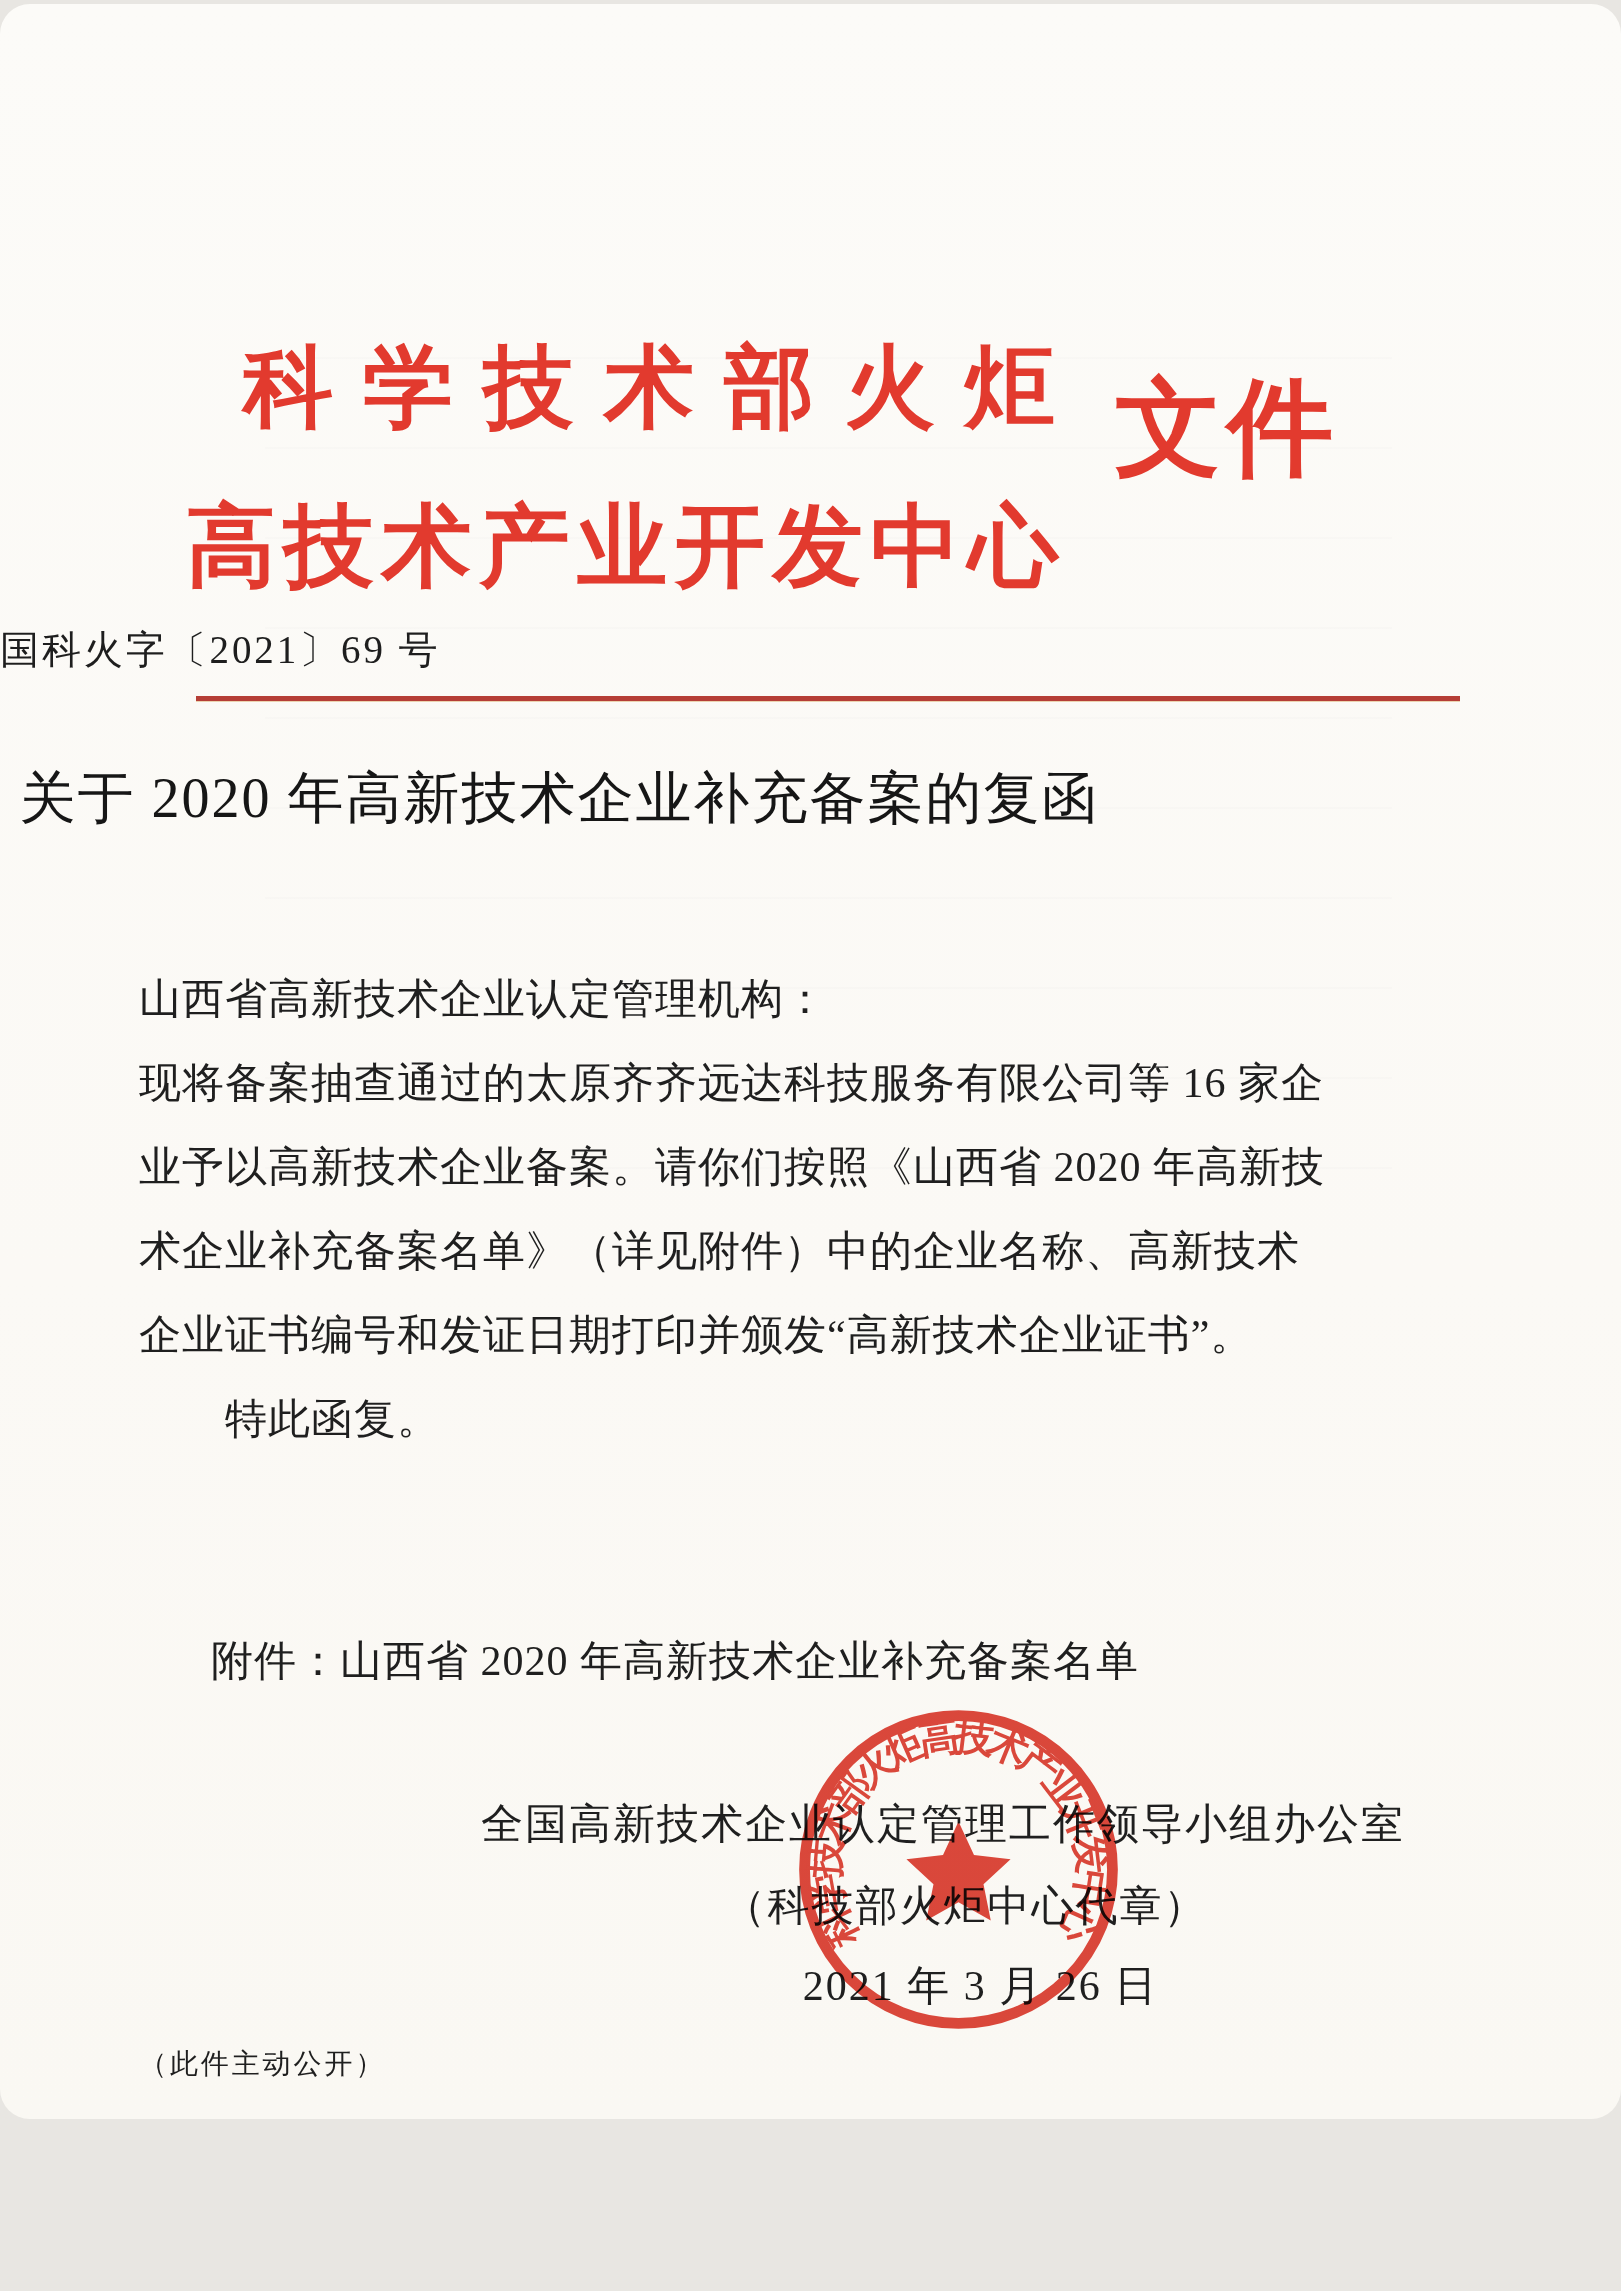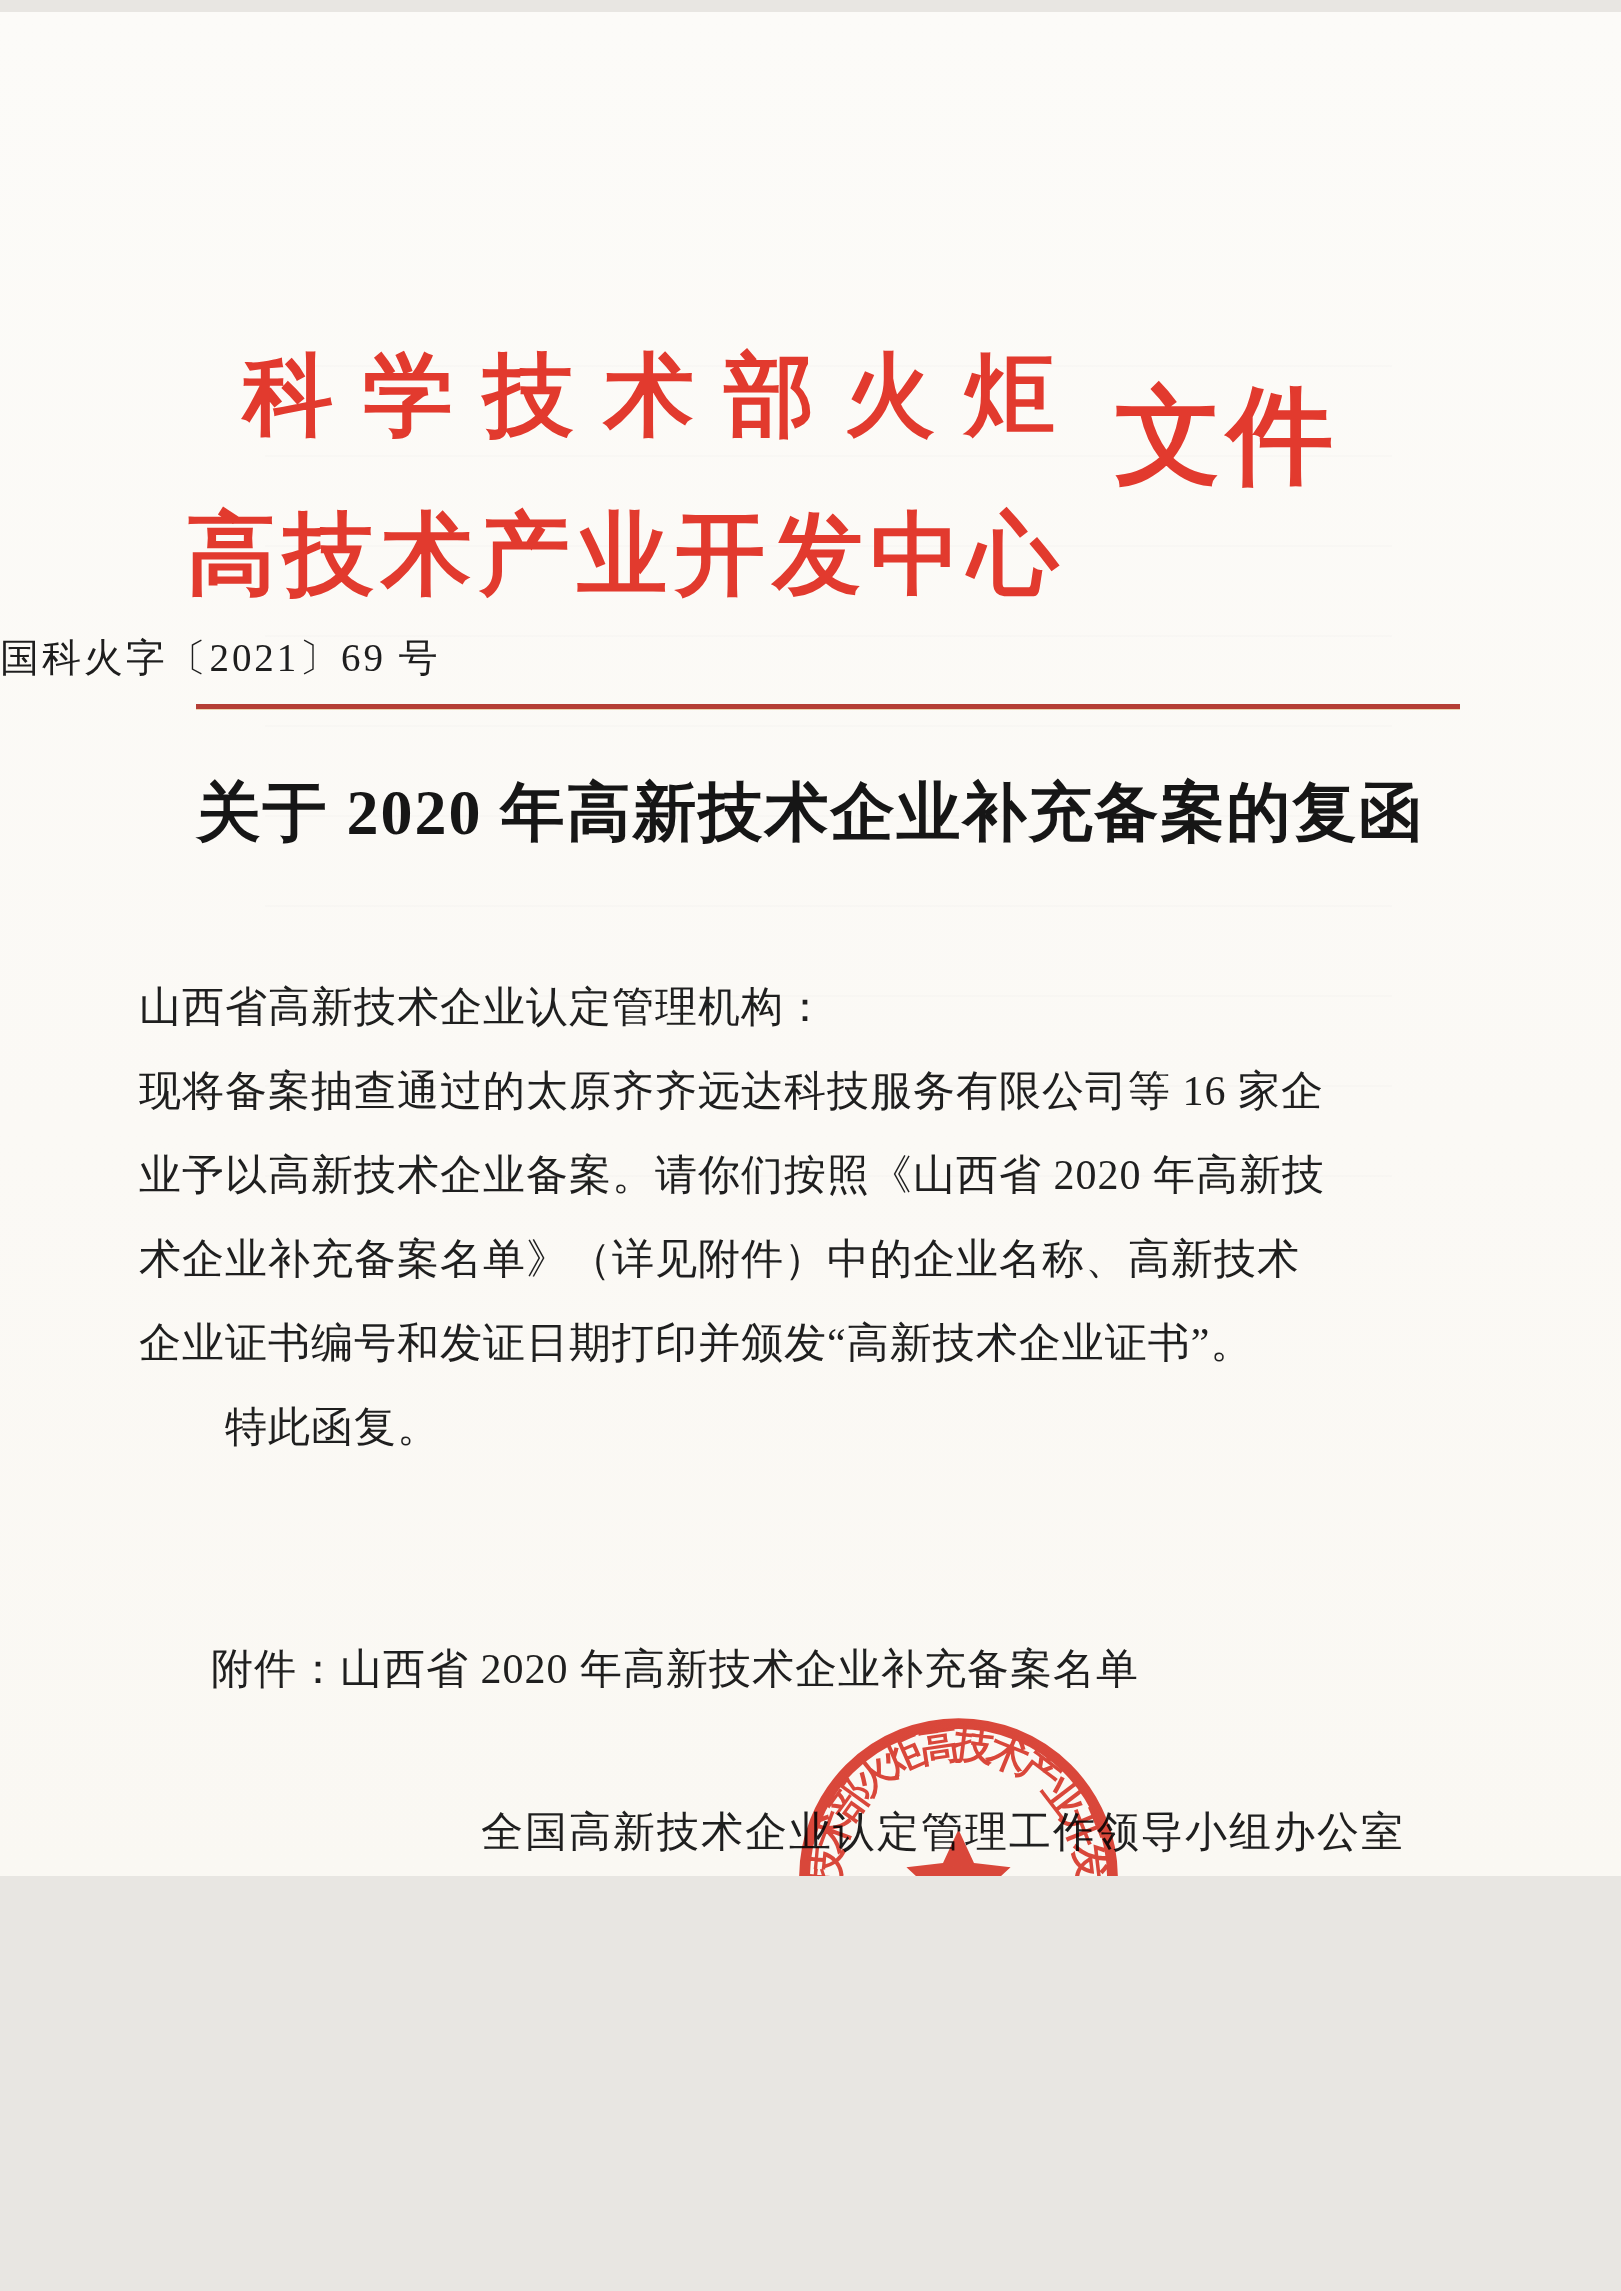--- a/index.html
+++ b/index.html
@@ -1,23 +1,24 @@
 <!DOCTYPE html>
 <html><head>
 <meta charset="utf-8">
 <style>
   html,body{margin:0;padding:0;background:#e8e6e2;}
   .page{
     position:relative;
-    width:1621px;height:1864px;
-    margin:12px auto;
+    width:1621px;height:2115px;
+    margin:4px auto;
     background:linear-gradient(180deg,#fcfbf8 0%,#fbf9f5 60%,#faf8f3 100%);
     overflow:hidden;
     font-family:"Liberation Serif","DejaVu Serif",serif;
     color:#222;
+    border-radius:30px;
   }
   
   .bleed{
     position:absolute;left:265px;top:353px;width:1127px;height:882px;
     background:
       repeating-linear-gradient(180deg, rgba(150,150,160,0.05) 0px, rgba(150,150,160,0.05) 2px, transparent 2px, transparent 90px);
     opacity:.6;pointer-events:none;
   }
   .red-head-line{
     position:absolute;
@@ -37,21 +38,21 @@
     text-align:left;font-size:39px;color:#1e1e1e;
     letter-spacing:2.9px;
   }
   .red-rule{
     position:absolute;left:196px;top:692px;width:1264px;height:4.9px;
     background:#b53e36;
     box-shadow:0 1px 0 rgba(222,180,120,.55);
   }
   .doc-title{
     position:absolute;left:19.6px;top:757px;width:1582px;
-    text-align:center;font-size:64px;font-weight:700;color:#161616;
+    font-size:56px;font-weight:400;color:#161616;
     letter-spacing:2px;white-space:nowrap;
   }
   .body-block{
     position:absolute;left:139px;top:953px;width:1353px;
     font-size:42px;line-height:84px;color:#1f1f1f;
     letter-spacing:1px;
   }
   .body-line{white-space:nowrap;}
   .indent{text-indent:86px;}
   .attachment{

